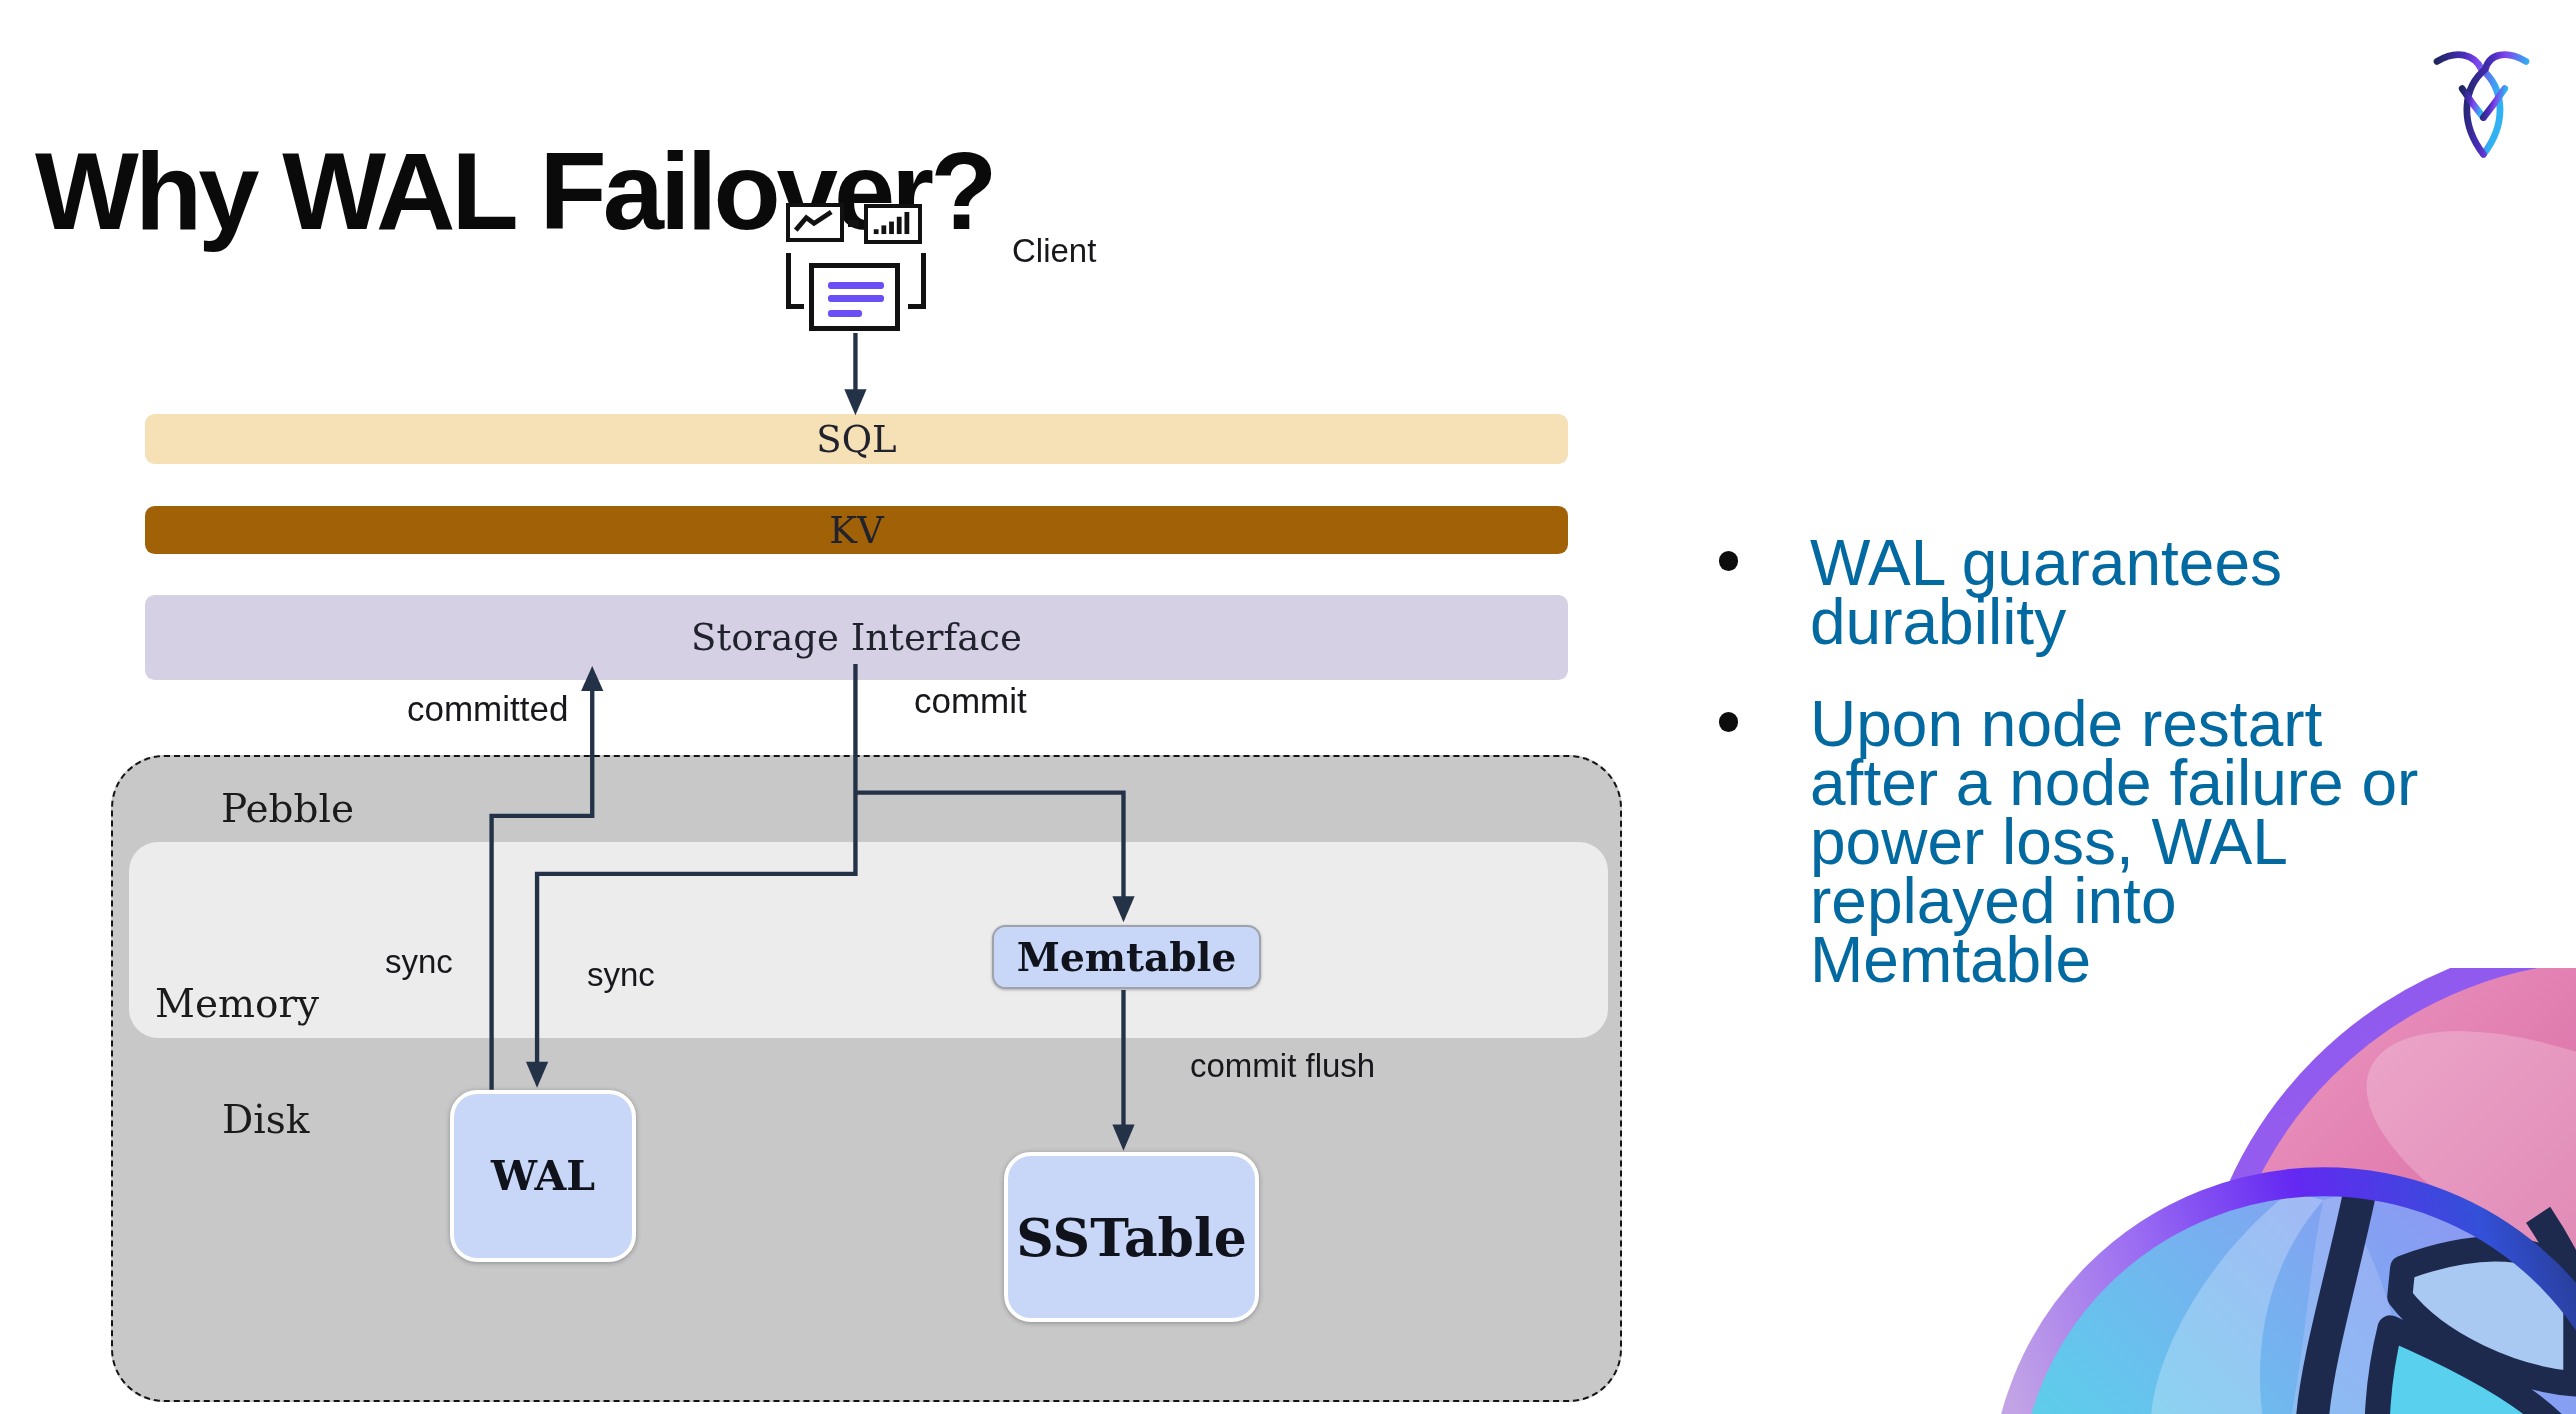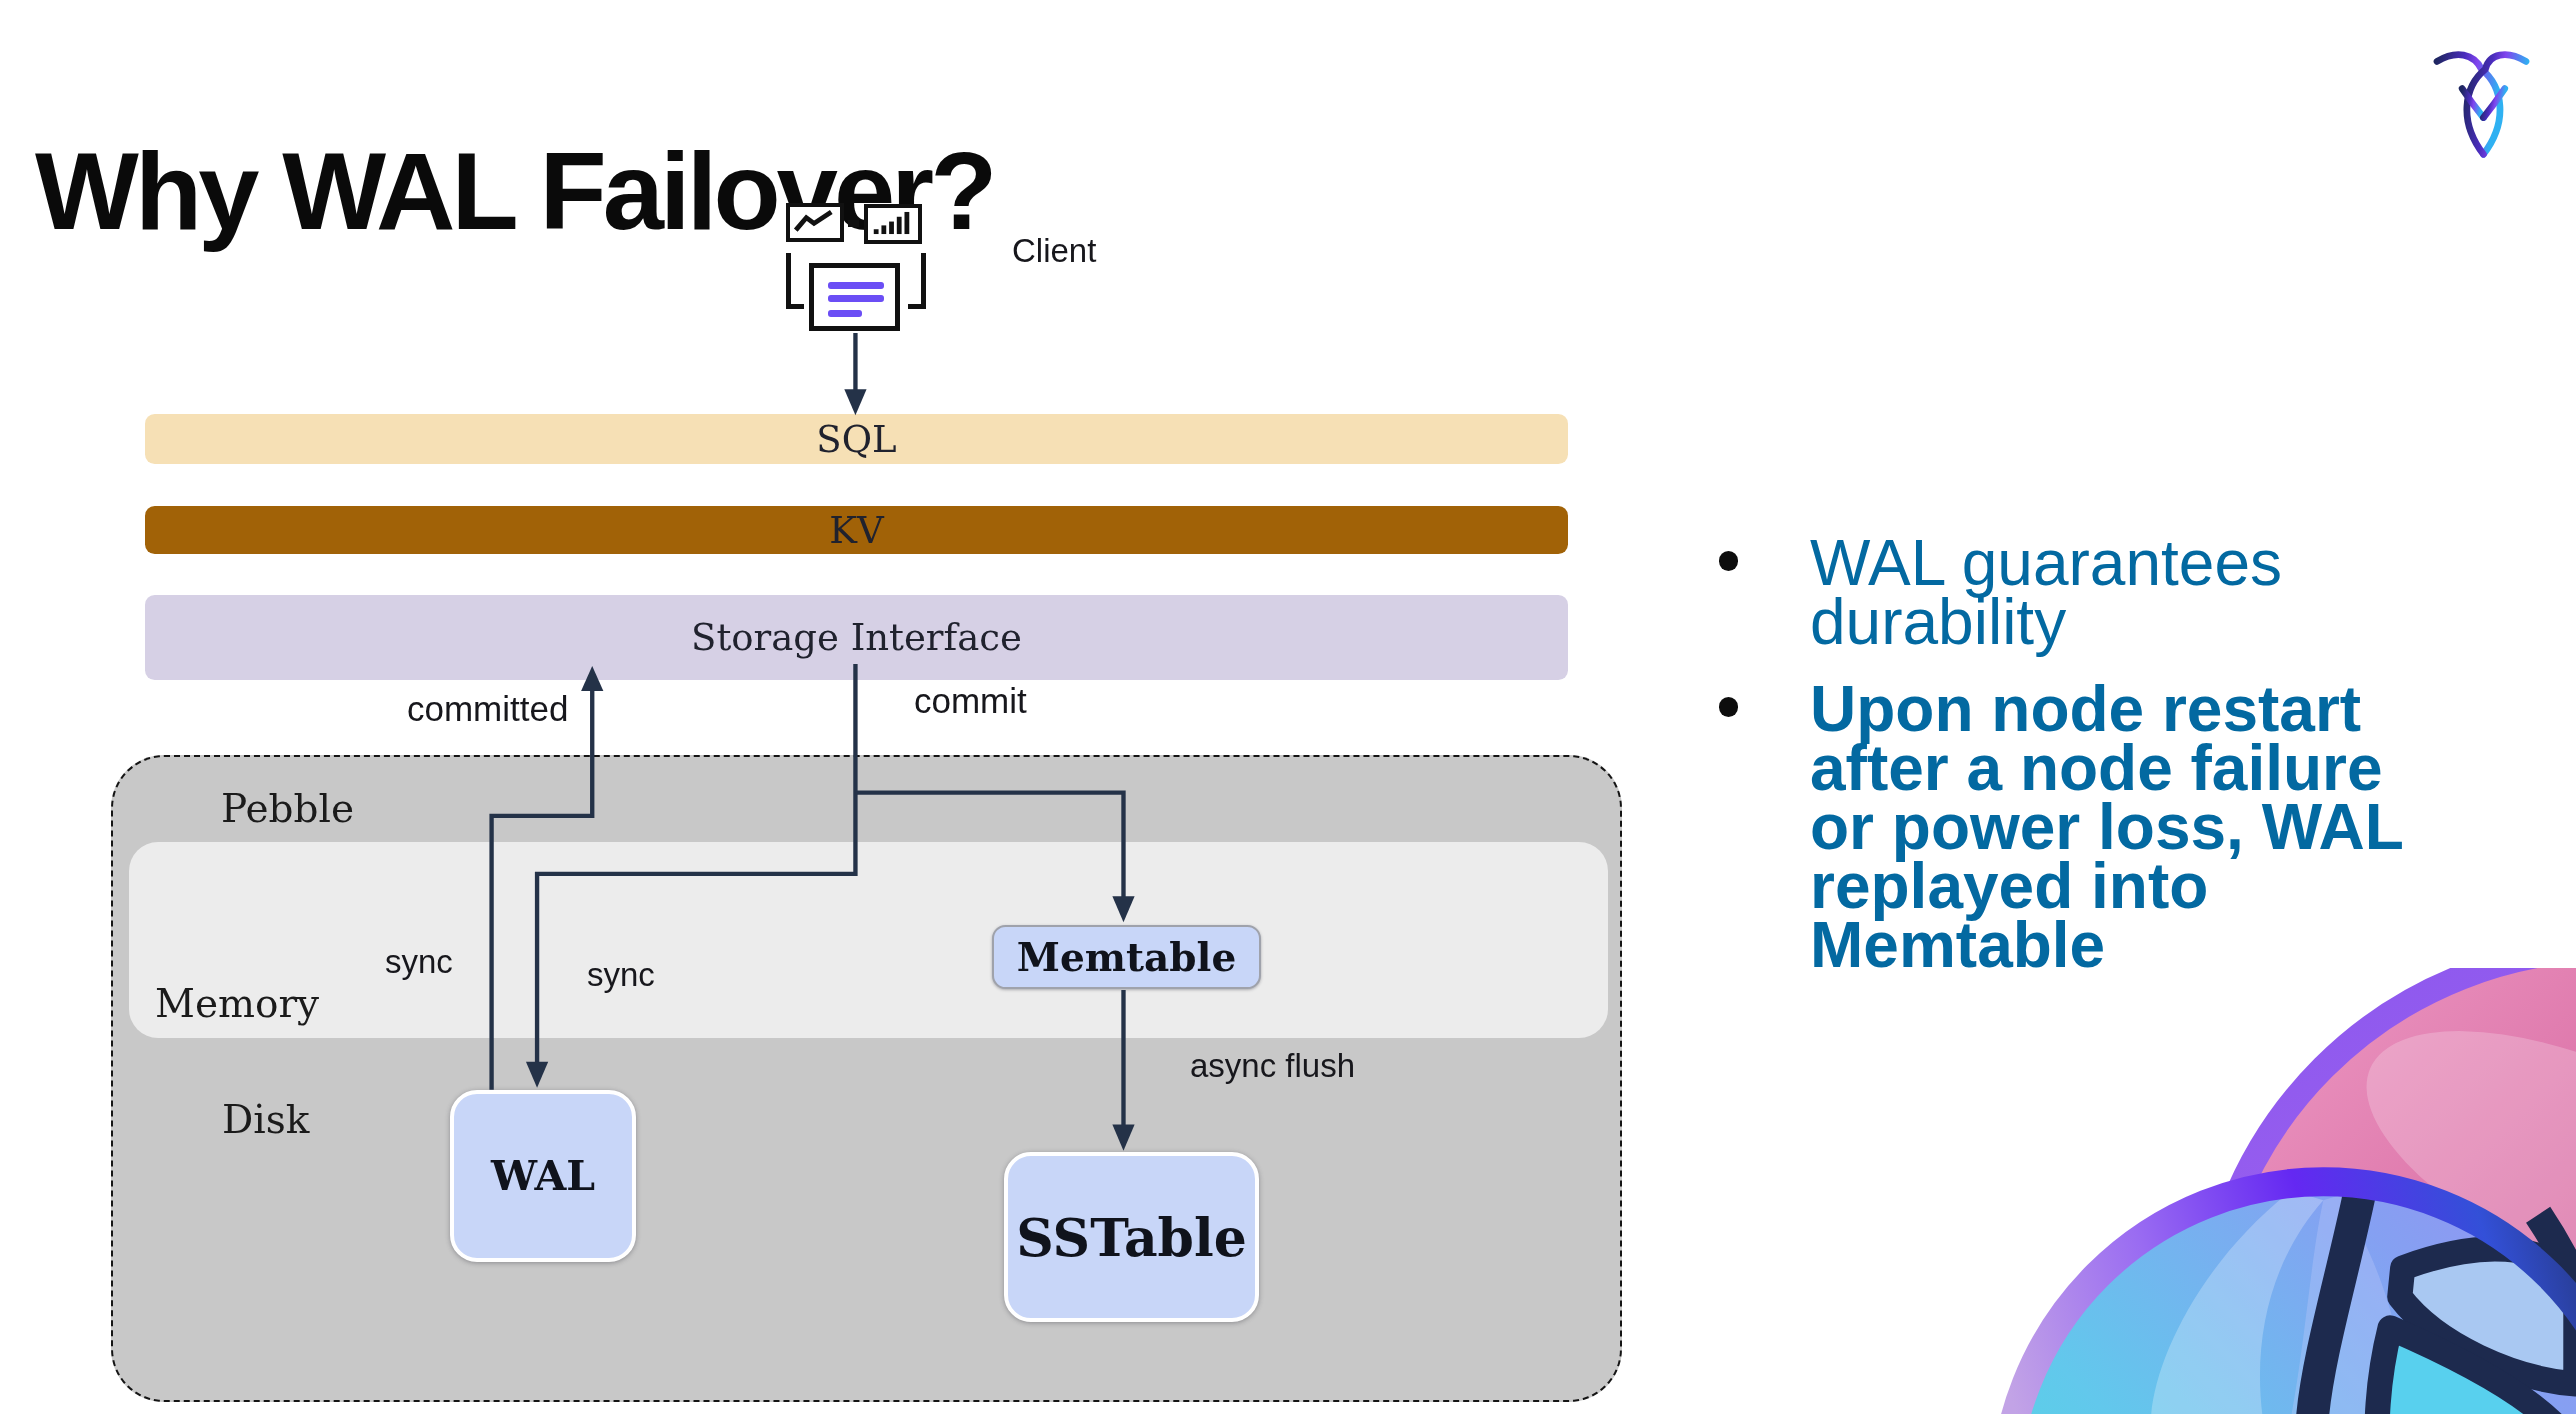--- a/index.html
+++ b/index.html
@@ -79,21 +79,21 @@
   .connectors{left:0;top:0;width:2576px;height:1415px;z-index:3;pointer-events:none;}
 
   
   .bullets{
     left:1709px;top:534px;width:735px;list-style:none;margin:0;padding:0;z-index:2;
   }
   .bullets li{
     position:relative;padding-left:101px;font-size:64px;line-height:59px;
     color:#0369a1;max-width:721px;
   }
-  .bullets li + li{margin-top:28px;font-weight:bold;}
+  .bullets li + li{margin-top:43px;}
   .bullet-dot{
     position:absolute;left:9.7px;top:17.4px;width:19.4px;height:19.4px;border-radius:50%;
     background:#0d0d0d;
   }
 
   .logo-svg{left:2433px;top:46px;z-index:2;}
   .brand-svg{right:0;bottom:0;z-index:1;}
 </style>
 </head>
 <body>
@@ -187,21 +187,21 @@
       <polygon points="555,1124 543.5,1097 566.5,1097"></polygon>
       <polygon points="1161,953 1149.5,926 1172.5,926"></polygon>
       <polygon points="1161,1189 1149.5,1162 1172.5,1162"></polygon>
     </g>
   </svg>
 
   <div class="abs edge-label lbl-committed">committed</div>
   <div class="abs edge-label lbl-commit">commit</div>
   <div class="abs edge-label lbl-sync1">sync</div>
   <div class="abs edge-label lbl-sync2">sync</div>
-  <div class="abs edge-label lbl-async">async flush</div>
+  <div class="abs edge-label lbl-async">commit flush</div>
 
   <ul class="abs bullets">
     <li>
       <span class="bullet-dot"></span>
       <span>WAL guarantees durability</span>
     </li>
     <li>
       <span class="bullet-dot"></span>
       <span>Upon node restart after a node failure or power loss, WAL replayed into Memtable</span>
     </li>

